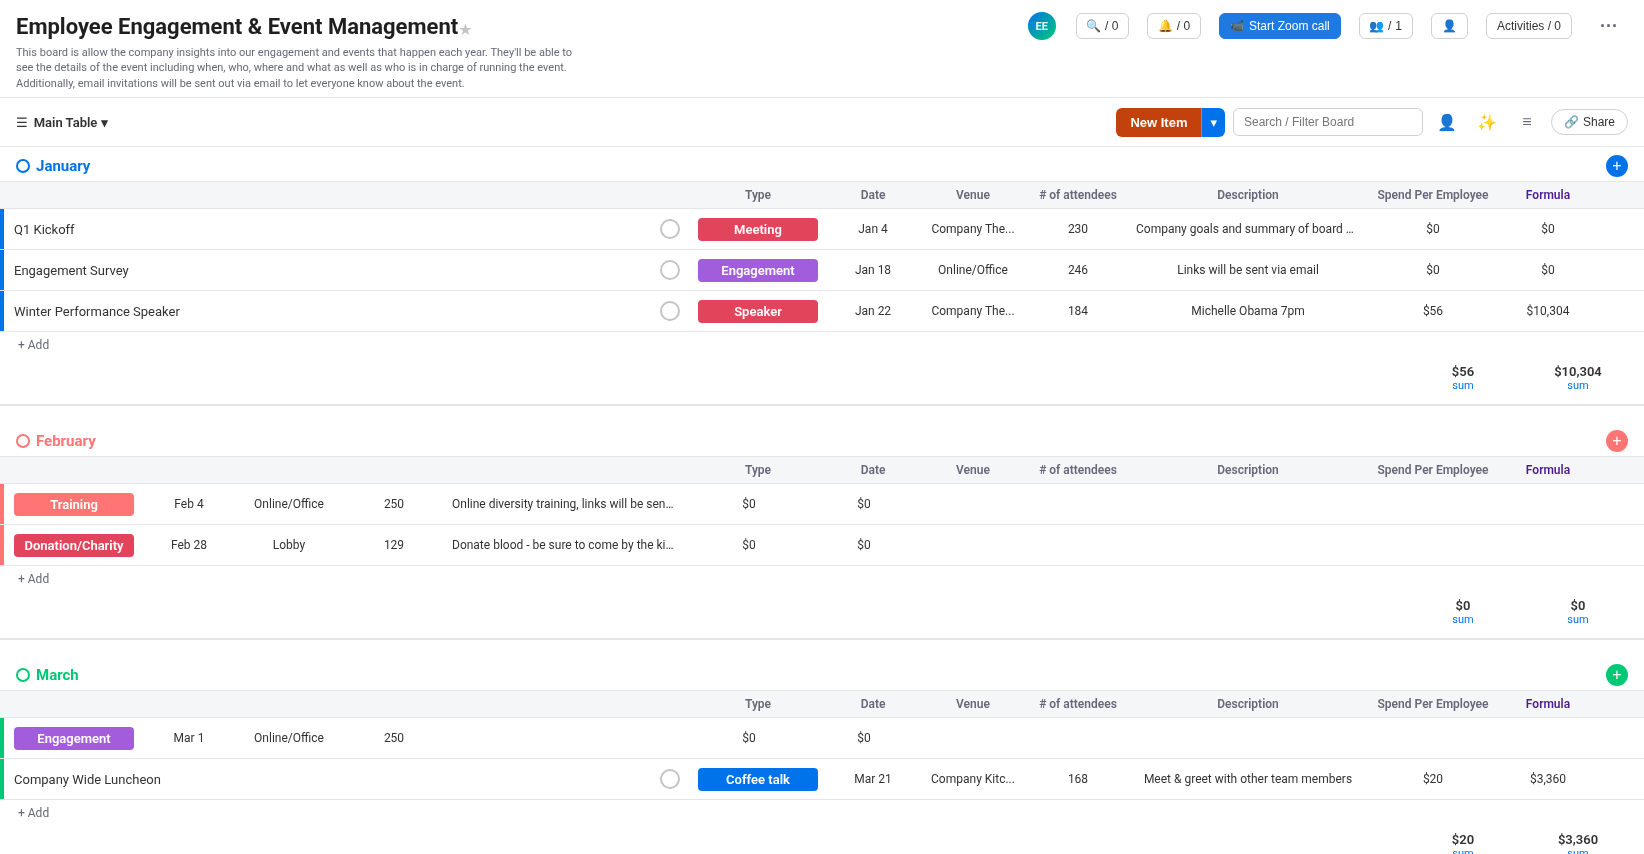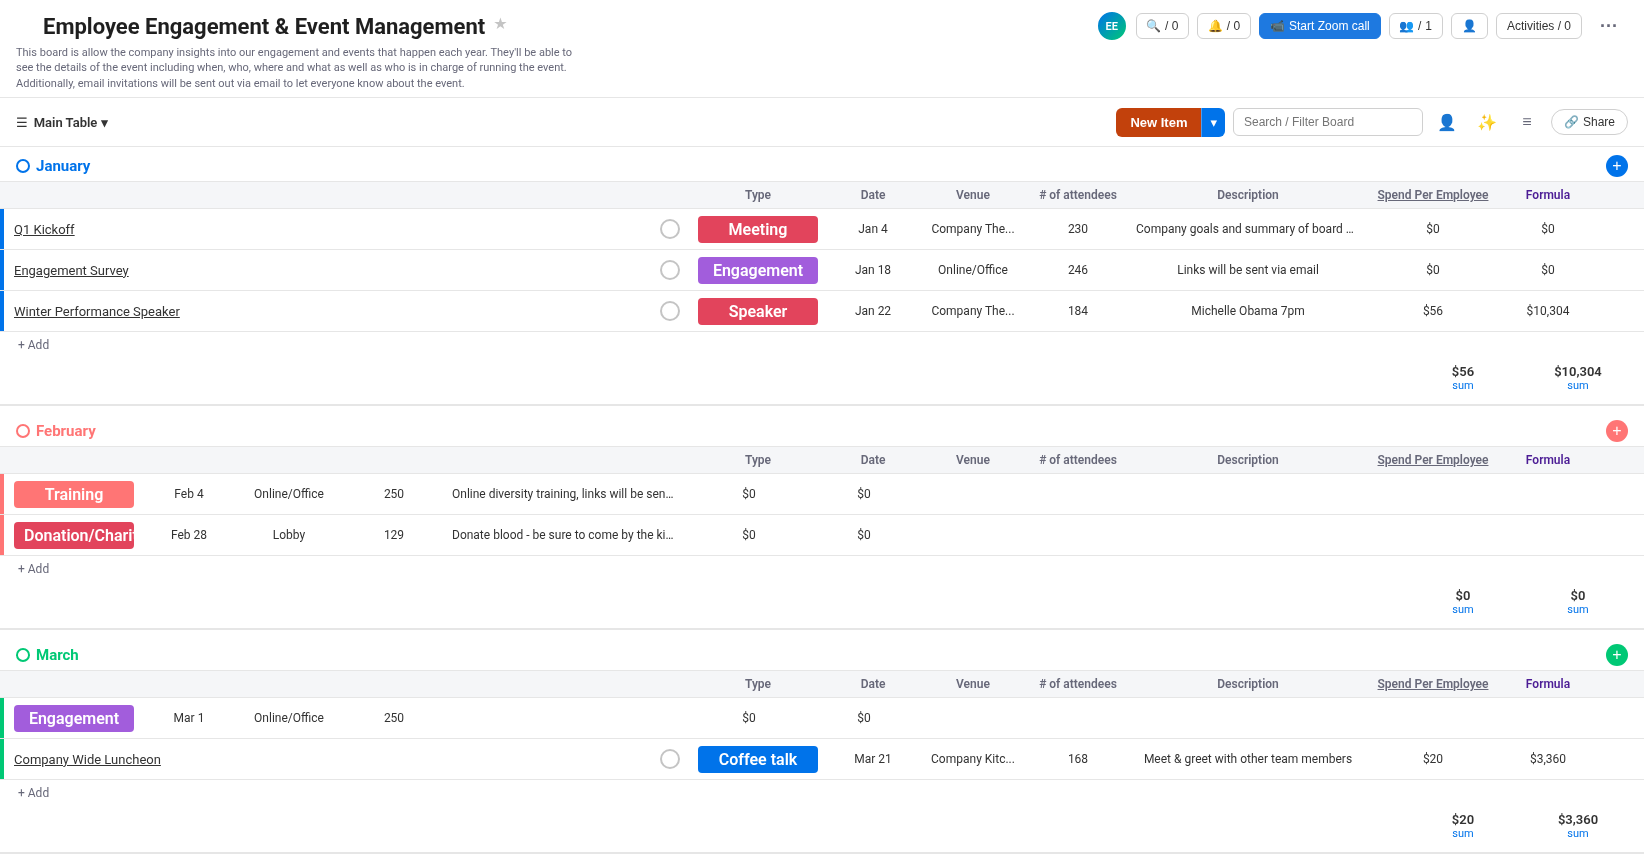--- a/index.html
+++ b/index.html
@@ -1,24 +1,24 @@
 <!DOCTYPE html>
 <html><head>
   <meta charset="utf-8">
   <style>
     * { box-sizing: border-box; margin: 0; padding: 0; }
     body { font-family: -apple-system, BlinkMacSystemFont, 'Segoe UI', Roboto, sans-serif; background: #fff; color: #333; font-size: 13px; overflow-x: hidden; }
 
     
     .header { padding: 10px 16px 6px; border-bottom: 1px solid #e6e6e6; }
     .header-top { display: flex; align-items: center; justify-content: space-between; }
-    .title-row { display: flex; align-items: flex-start; gap: 8px; margin-left: 27px; }
+    .title-row { display: flex; align-items: flex-end; gap: 0; }
     .board-title { font-size: 22px; font-weight: 700; color: #1f1f1f; }
     .star-icon { color: #c4c4c4; font-size: 16px; cursor: pointer; }
-    .header-right { display: flex; align-items: center; gap: 8px; }
+    .header-right { display: flex; align-items: center; gap: 18px; }
     .avatar-group { display: flex; align-items: center; }
     .avatar { width: 32px; height: 32px; border-radius: 50%; background: linear-gradient(135deg, #0073ea, #00c875); display: flex; align-items: center; justify-content: center; color: #fff; font-size: 11px; font-weight: 600; border: 2px solid #fff; }
     .header-btn { display: flex; align-items: center; gap: 4px; padding: 5px 10px; border: 1px solid #d0d0d0; border-radius: 6px; background: #fff; cursor: pointer; font-size: 12px; color: #333; }
     .zoom-btn { background: #1e79e0; color: #fff; border-color: #1e79e0; }
     .more-btn { border: none; font-size: 18px; font-weight: 700; color: #676879; }
     .board-desc { font-size: 11px; color: #676879; max-width: 560px; margin-top: 3px; line-height: 1.4; }
 
     
     .toolbar { display: flex; align-items: center; justify-content: space-between; padding: 8px 16px; border-bottom: 1px solid #e6e6e6; }
     .toolbar-left { display: flex; align-items: center; gap: 6px; }
@@ -28,43 +28,43 @@
     .new-item-arrow { background: #0073ea; color: #fff; border: none; border-radius: 0 6px 6px 0; padding: 7px 8px; font-size: 13px; cursor: pointer; border-left: 1px solid rgba(255,255,255,0.3); }
     .new-item-wrap { display: flex; }
     .search-input { border: 1px solid #d0d0d0; border-radius: 6px; padding: 6px 10px; font-size: 12px; color: #676879; width: 190px; outline: none; }
     .icon-btn { width: 32px; height: 32px; display: flex; align-items: center; justify-content: center; border: none; background: transparent; cursor: pointer; color: #676879; font-size: 16px; border-radius: 4px; }
     .share-btn { display: flex; align-items: center; gap: 4px; border: 1px solid #d0d0d0; border-radius: 20px; padding: 5px 12px; background: #fff; font-size: 12px; cursor: pointer; color: #333; }
 
     
     .main { overflow-y: auto; height: calc(100vh - 130px); }
 
     
-    .group { margin-bottom: 6px; }
+    .group { margin-bottom: 16px; }
     .group-header { display: flex; align-items: center; padding: 8px 16px 4px; cursor: pointer; gap: 6px; }
     .group-circle { width: 14px; height: 14px; border-radius: 50%; border: 2px solid; flex-shrink: 0; }
     .group-name { font-size: 15px; font-weight: 700; }
     .col-headers { display: flex; align-items: center; background: #f5f6f8; border-top: 1px solid #e6e6e6; border-bottom: 1px solid #e6e6e6; padding: 0 16px 0 30px; }
     .col-name { flex: 1; min-width: 200px; font-size: 12px; color: #676879; font-weight: 600; padding: 6px 0; }
     .col-type { width: 140px; font-size: 12px; color: #676879; font-weight: 600; padding: 6px 8px; text-align: center; }
     .col-date { width: 90px; font-size: 12px; color: #676879; font-weight: 600; padding: 6px 8px; text-align: center; }
     .col-venue { width: 110px; font-size: 12px; color: #676879; font-weight: 600; padding: 6px 8px; text-align: center; }
     .col-attendees { width: 100px; font-size: 12px; color: #676879; font-weight: 600; padding: 6px 8px; text-align: center; }
     .col-desc { width: 240px; font-size: 12px; color: #676879; font-weight: 600; padding: 6px 8px; text-align: center; }
-    .col-spend { width: 130px; font-size: 12px; color: #676879; font-weight: 600; padding: 6px 8px; text-align: center; text-decoration: underline; }
+    .col-spend { width: 130px; font-size: 12px; color: #676879; font-weight: 600; padding: 6px 8px; text-align: center; }
     .col-formula { width: 100px; font-size: 12px; color: #4c1d95; font-weight: 600; padding: 6px 8px; text-align: center; }
     .col-add { width: 30px; }
 
     
     .table-row { display: flex; align-items: center; border-bottom: 1px solid #e6e6e6; padding: 0 16px 0 0; min-height: 40px; }
     .row-left-bar { width: 4px; height: 40px; border-radius: 0; flex-shrink: 0; }
     .row-name-cell { flex: 1; min-width: 200px; padding: 6px 8px 6px 10px; display: flex; align-items: center; gap: 6px; }
-    .row-name-text { font-size: 13px; color: #333; text-decoration: underline; }
+    .row-name-text { font-size: 13px; color: #333; }
     .row-circle-btn { width: 20px; height: 20px; border-radius: 50%; border: 2px solid #c4c4c4; background: #fff; cursor: pointer; flex-shrink: 0; margin-left: auto; }
     .row-type { width: 140px; padding: 4px 8px; text-align: center; }
-    .type-badge { display: inline-block; border-radius: 4px; padding: 4px 10px; color: #fff; font-size: 16px; font-weight: 600; width: 120px; text-align: center; }
+    .type-badge { display: inline-block; border-radius: 4px; padding: 4px 10px; color: #fff; font-size: 13px; font-weight: 600; width: 120px; text-align: center; }
     .row-date { width: 90px; padding: 6px 8px; text-align: center; font-size: 12px; color: #333; }
     .row-venue { width: 110px; padding: 6px 8px; text-align: center; font-size: 12px; color: #333; }
     .row-attendees { width: 100px; padding: 6px 8px; text-align: center; font-size: 12px; color: #333; }
     .row-desc { width: 240px; padding: 6px 8px; text-align: center; font-size: 12px; color: #333; white-space: nowrap; overflow: hidden; text-overflow: ellipsis; }
     .row-spend { width: 130px; padding: 6px 8px; text-align: center; font-size: 12px; color: #333; }
     .row-formula { width: 100px; padding: 6px 8px; text-align: center; font-size: 12px; color: #333; }
     .row-add-col { width: 30px; }
 
     
     .add-row { display: flex; align-items: center; padding: 6px 16px 6px 14px; color: #676879; font-size: 12px; cursor: pointer; }

